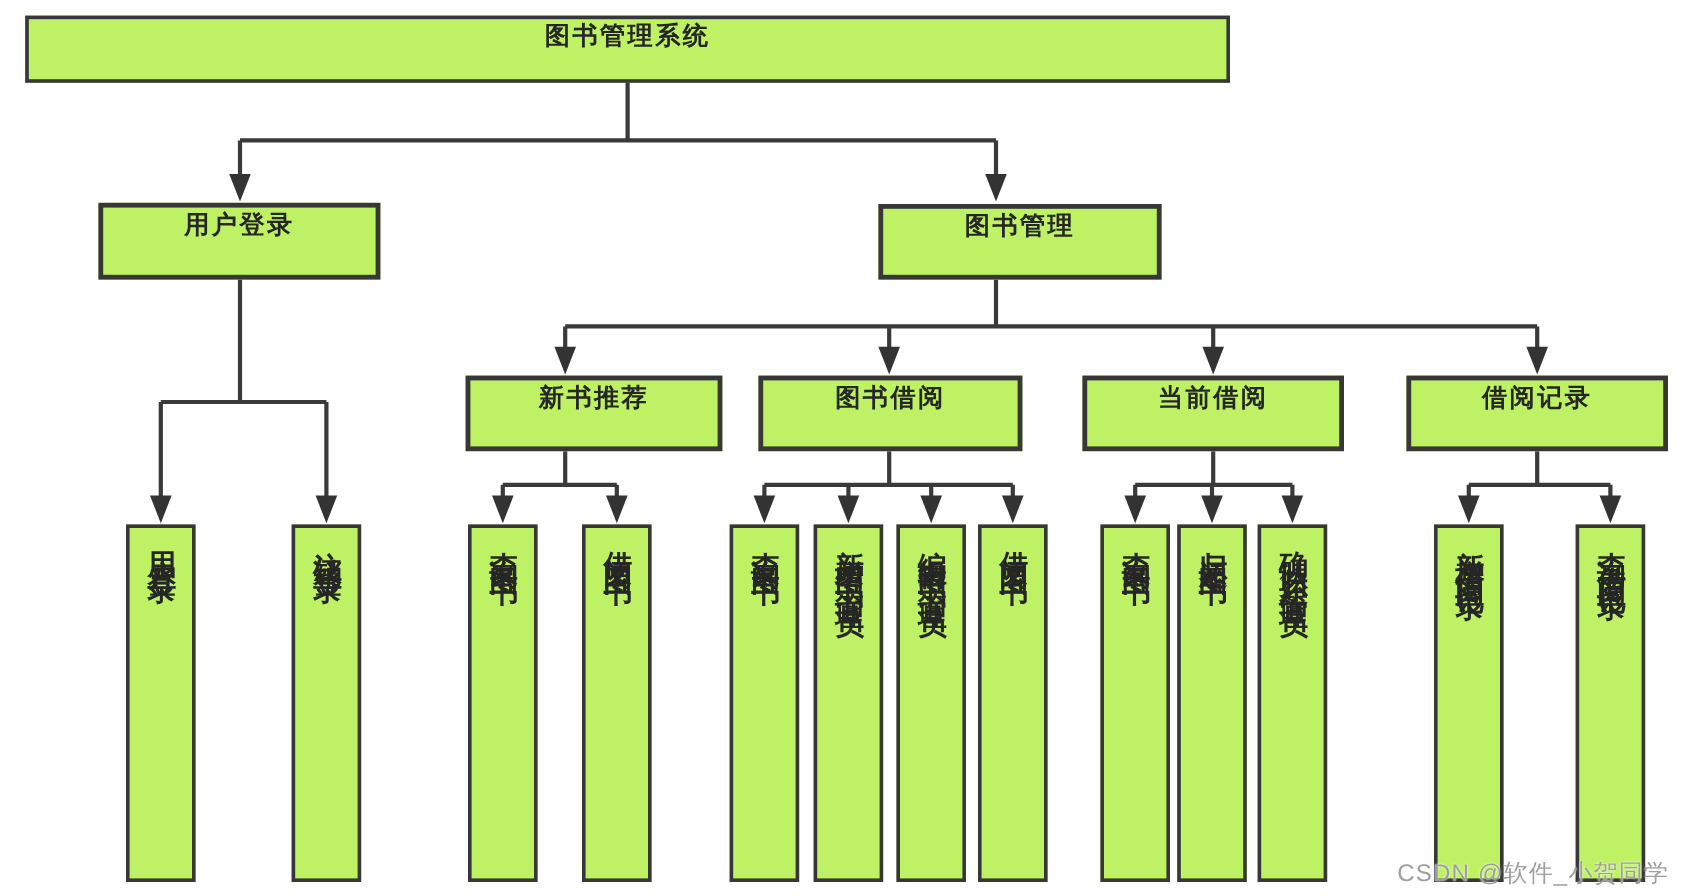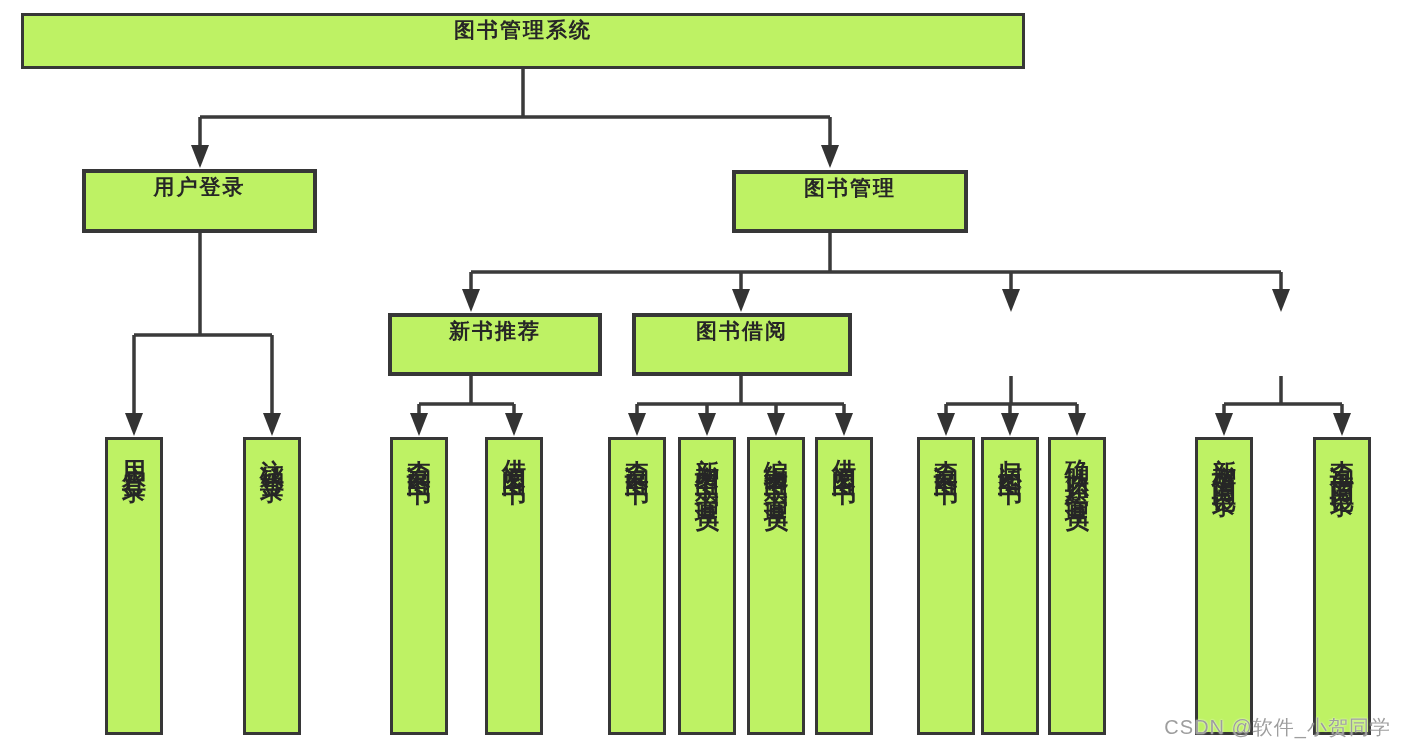--- a/index.html
+++ b/index.html
@@ -88,20 +88,26 @@
   <div class="box h lvl" style="left:732px;top:170px;width:236px;height:63px;">
     <span>图书管理</span>
   </div>
 
   <div class="box h lvl" style="left:362px;top:313px;width:214px;height:63px;margin-left:26px;">
     <span>新书推荐</span>
   </div>
   <div class="box h lvl" style="left:632px;top:313px;width:220px;height:63px;">
     <span>图书借阅</span>
   </div>
+  <div class="box h lvl" style="left:902px;top:313px;width:218px;height:63px;">
+    <span>当前借阅</span>
+  </div>
+  <div class="box h lvl" style="left:1172px;top:313px;width:218px;height:63px;">
+    <span>借阅记录</span>
+  </div>
 
   <div class="box v" style="left:105px;top:437px;width:58px;height:298px;">
     <span>用户登录</span>
   </div>
   <div class="box v" style="left:243px;top:437px;width:58px;height:298px;">
     <span>注销登录</span>
   </div>
 
   <div class="box v" style="left:390px;top:437px;width:58px;height:298px;">
     <span>查询图书</span>

